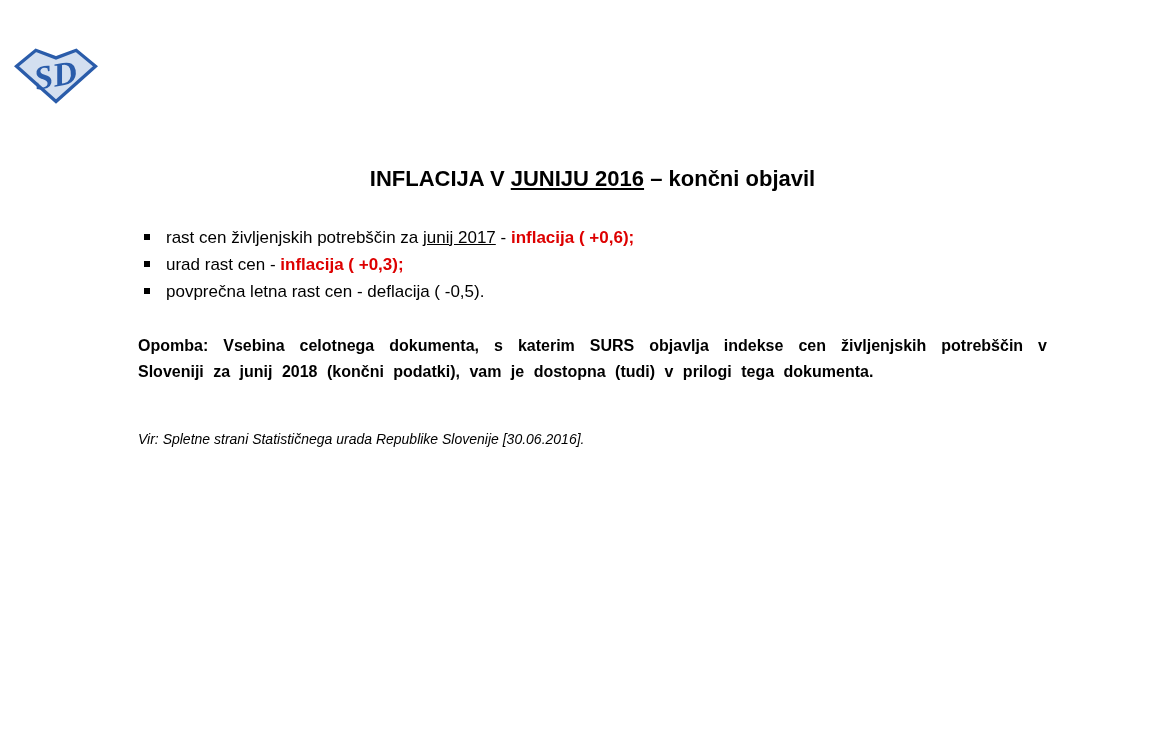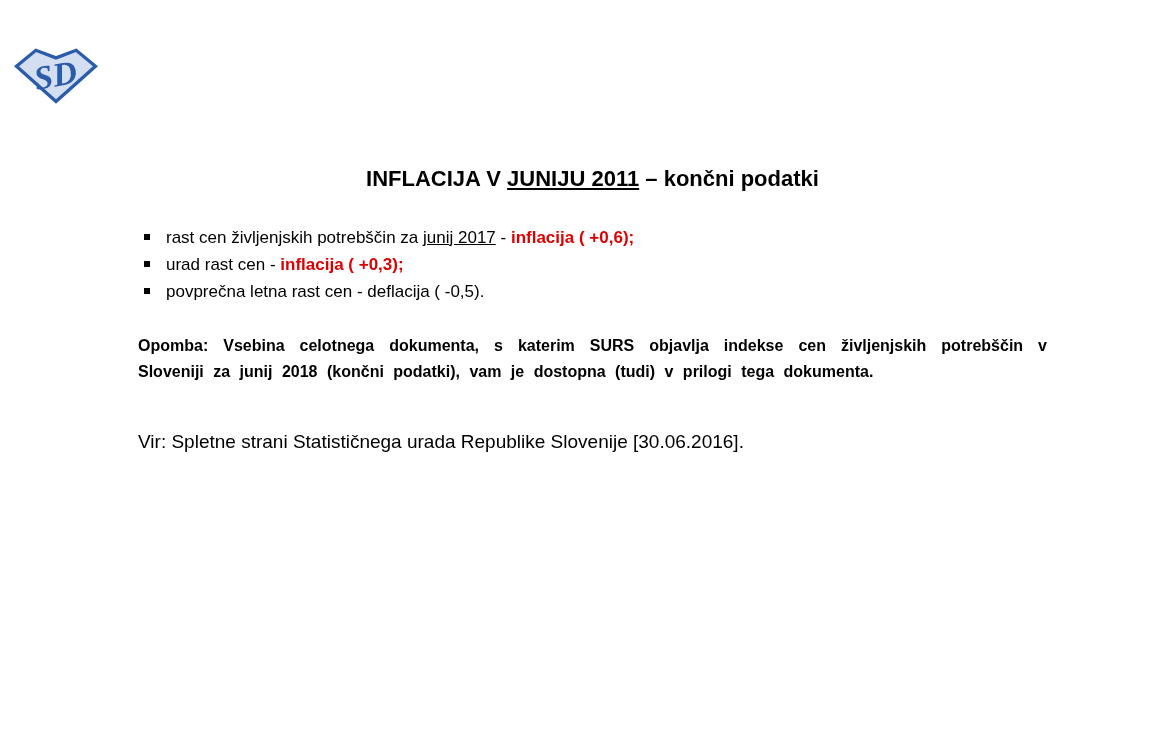--- a/index.html
+++ b/index.html
@@ -56,36 +56,37 @@
   .note {
     margin: 28px 0 0 0;
     font-size: 16px;
     font-weight: bold;
     line-height: 26px;
     text-align: justify;
     word-spacing: 5px;
   }
   .source {
     margin: 46px 0 8px 0;
-    font-size: 19px;
+    font-size: 14px;
+    font-style: italic;
   }
 </style>
 </head>
 <body>
 
 <div class="logo">
   <svg viewBox="0 0 100 66">
     <path d="M3 22 L26 3 L50 12 L74 3 L97 22 L50 64 Z" fill="#d3dff0" stroke="#2a5caa" stroke-width="4" stroke-linejoin="miter"></path>
     <text x="50" y="46" text-anchor="middle" font-size="40" font-weight="bold" font-style="italic" fill="#2a5caa" transform="rotate(-10 50 36)" font-family="Liberation Serif, serif">SD</text>
   </svg>
 </div>
 
 <div class="content">
 
-  <div class="doc-title"><span>INFLACIJA V </span><span class="u">JUNIJU 2011</span><span> – končni podatki</span></div>
+  <div class="doc-title"><span>INFLACIJA V </span><span class="u">JUNIJU 2016</span><span> – končni objavil</span></div>
 
 
   <div class="bullets">
 
     <div class="bullet-item"><span class="marker"></span><span>rast cen življenjskih potrebščin za </span><span class="u">junij 2017</span><span> - </span><span class="red">inflacija ( +0,6);</span></div>
 
     <div class="bullet-item"><span class="marker"></span><span>urad rast cen - </span><span class="u"></span><span></span><span class="red">inflacija ( +0,3);</span></div>
 
     <div class="bullet-item"><span class="marker"></span><span>povprečna letna rast cen - deflacija ( -0,5).</span><span class="u"></span><span></span><span class="red"></span></div>
 

